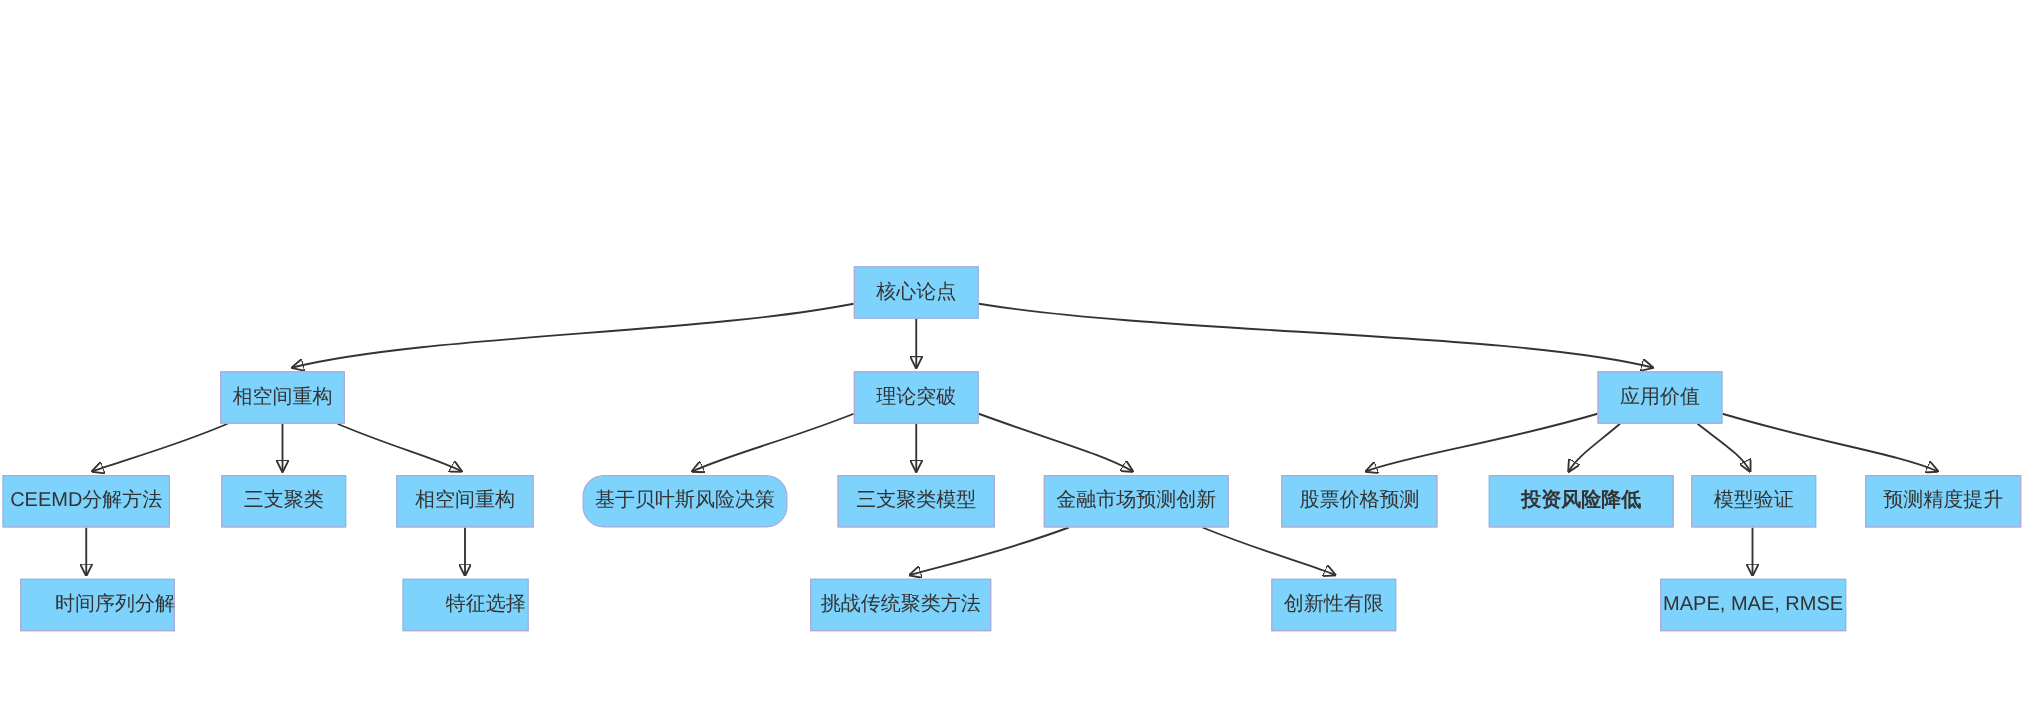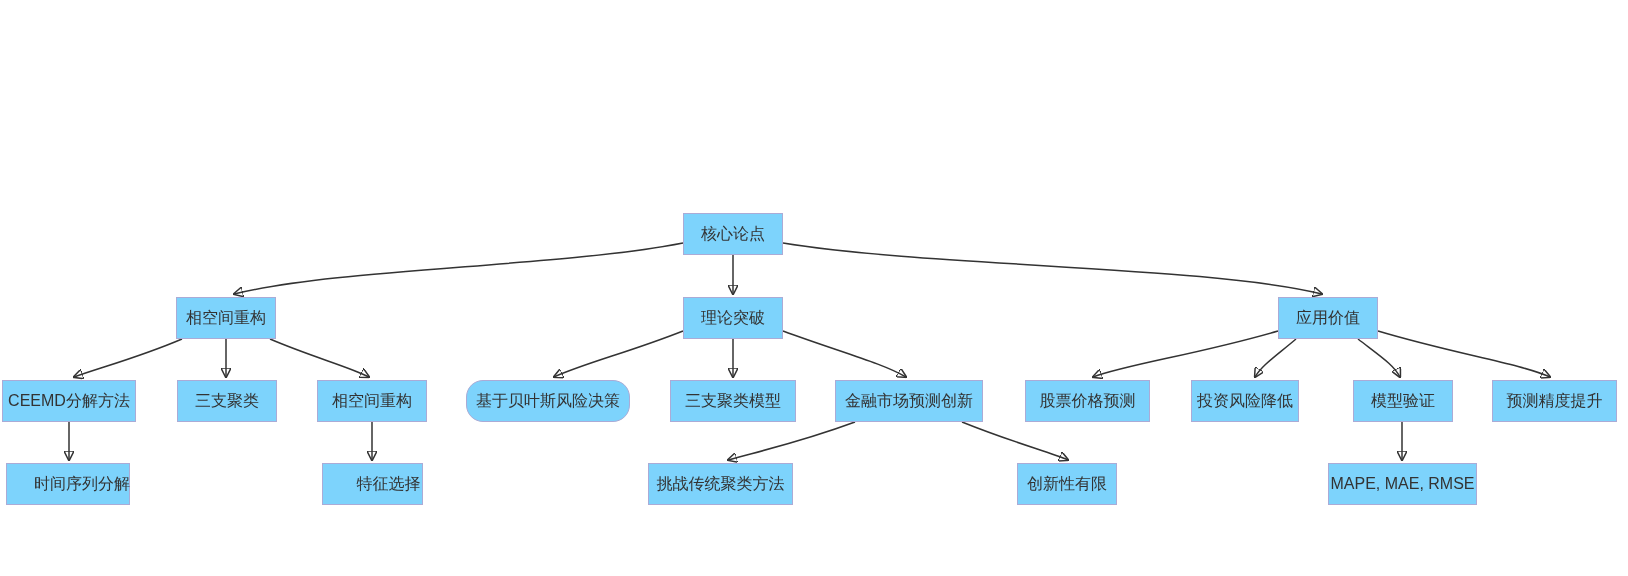--- a/index.html
+++ b/index.html
@@ -104,31 +104,31 @@
   </div>
   <div class="node" style="left:670px; top:380px; width:126px;text-align:center;">
     <span>三支聚类模型</span>
   </div>
   <div class="node" style="left:835px; top:380px; width:148px;">
     <span>金融市场预测创新</span>
   </div>
   <div class="node" style="left:1025px; top:380px; width:125px;">
     <span>股票价格预测</span>
   </div>
-  <div class="node" style="left:1191px; top:380px; width:108px;">
+  <div class="node" style="left:1191px; top:380px; width:148px;font-weight:bold;">
     <span>投资风险降低</span>
   </div>
   <div class="node" style="left:1353px; top:380px; width:100px;">
     <span>模型验证</span>
   </div>
   <div class="node" style="left:1492px; top:380px; width:125px;">
     <span>预测精度提升</span>
   </div>
 
-  <div class="node" style="left:6px; top:463px; width:124px;padding-left:28px;">
+  <div class="node" style="left:16px; top:463px; width:124px;padding-left:28px;">
     <span>时间序列分解</span>
   </div>
   <div class="node" style="left:322px; top:463px; width:101px;padding-left:32px;">
     <span>特征选择</span>
   </div>
   <div class="node" style="left:648px; top:463px; width:145px;">
     <span>挑战传统聚类方法</span>
   </div>
   <div class="node" style="left:1017px; top:463px; width:100px;">
     <span>创新性有限</span>

